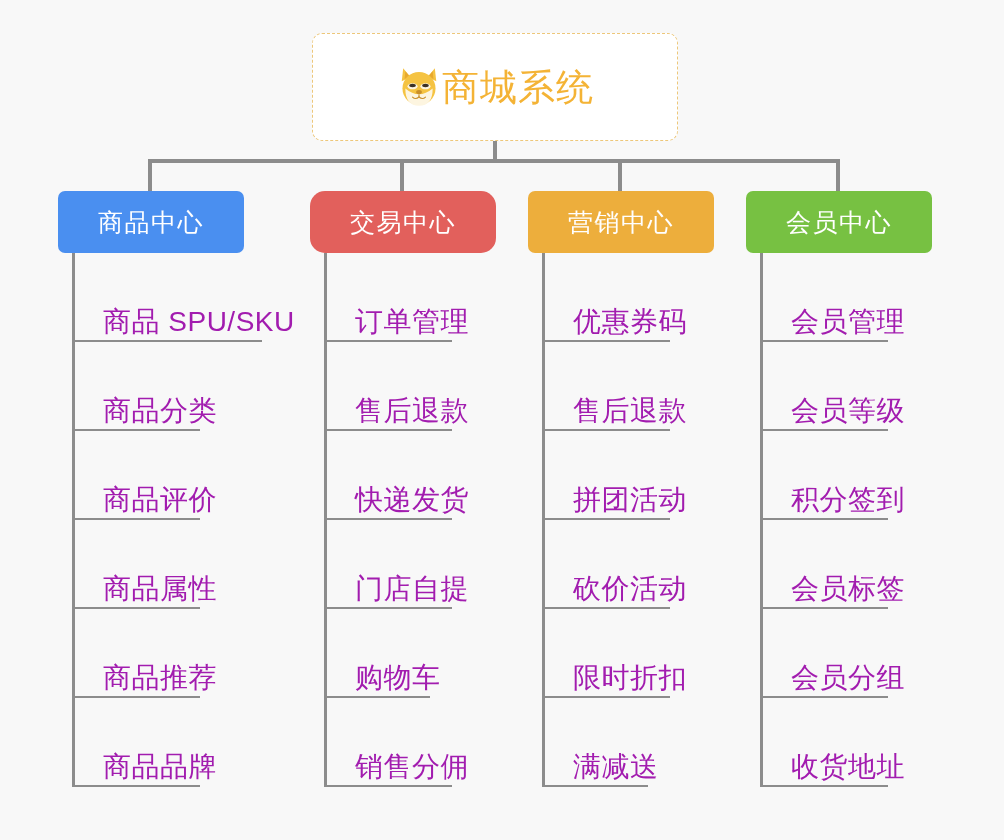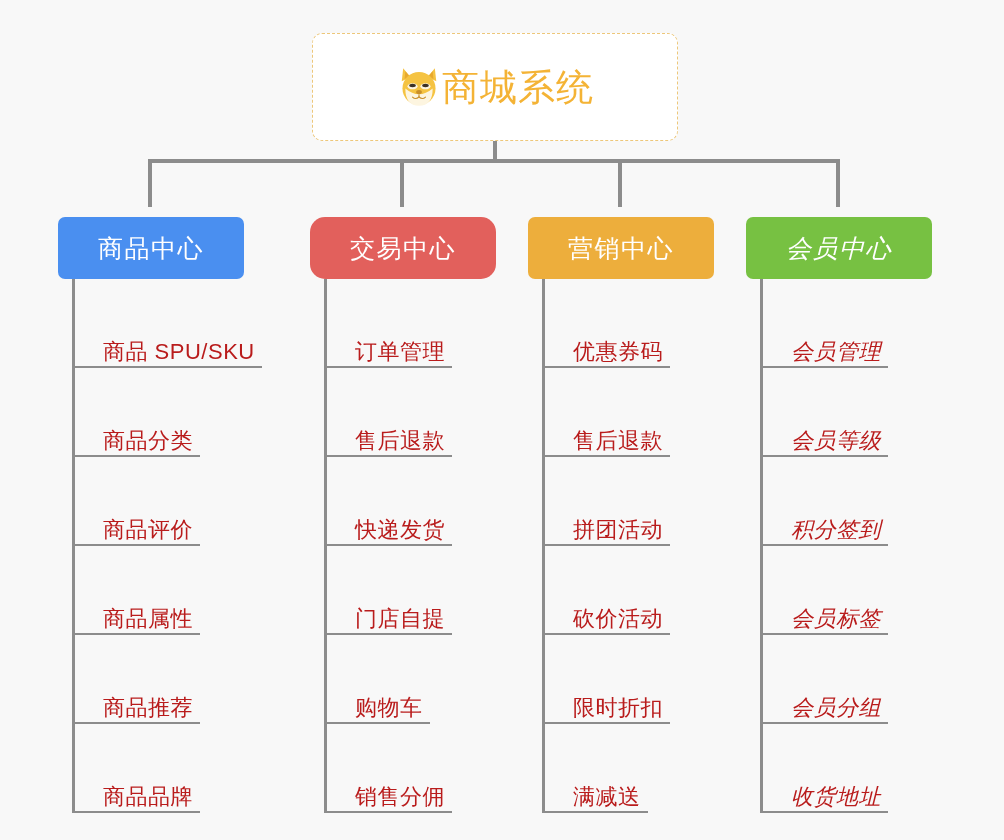--- a/index.html
+++ b/index.html
@@ -68,21 +68,21 @@
   }
   .conn-drop {           
     top: 159px;
     width: 4px;
     height: 48px;
   }
 
   
   .column {
     position: absolute;
-    top: 217px;
+    top: 191px;
     width: 186px;
   }
   .cat-box {
     height: 62px;
     border-radius: 7px;
     display: flex;
     align-items: center;
     justify-content: center;
     color: #ffffff;
     font-size: 25px;
@@ -121,23 +121,23 @@
   }
   .leaf-item::after {
     content: "";
     position: absolute;
     left: 0;
     bottom: 0;
     height: 2px;
     background: #8c8c8c;
   }
   .leaf-label {
-    font-size: 22px;
+    font-size: 28px;
     line-height: 1.1;
-    color: #b91c1c;
+    color: #a21caf;
     white-space: nowrap;
     letter-spacing: 0.5px;
   }
 </style>
 <style>.leaf-item::after{width:var(--underline-w,170px);}</style></head>
 <body>
 
 <div id="mindmap">
 
   <div class="root-node">
@@ -242,21 +242,21 @@
       </li>
       <li class="leaf-item" style="--underline-w: 128px;">
         <span class="leaf-label">限时折扣</span>
       </li>
       <li class="leaf-item" style="--underline-w: 106px;">
         <span class="leaf-label">满减送</span>
       </li>
     </ul>
   </div>
 
-  <div class="column" style="left:746px;font-style:italic;">
+  <div class="column" style="left:746px;">
     <div class="cat-box w-green" style="background:#77c142;">
       <span>会员中心</span>
     </div>
     <ul class="leaf-list">
       <li class="leaf-spine"></li>
       <li class="leaf-item" style="--underline-w: 128px;">
         <span class="leaf-label">会员管理</span>
       </li>
       <li class="leaf-item" style="--underline-w: 128px;">
         <span class="leaf-label">会员等级</span>

